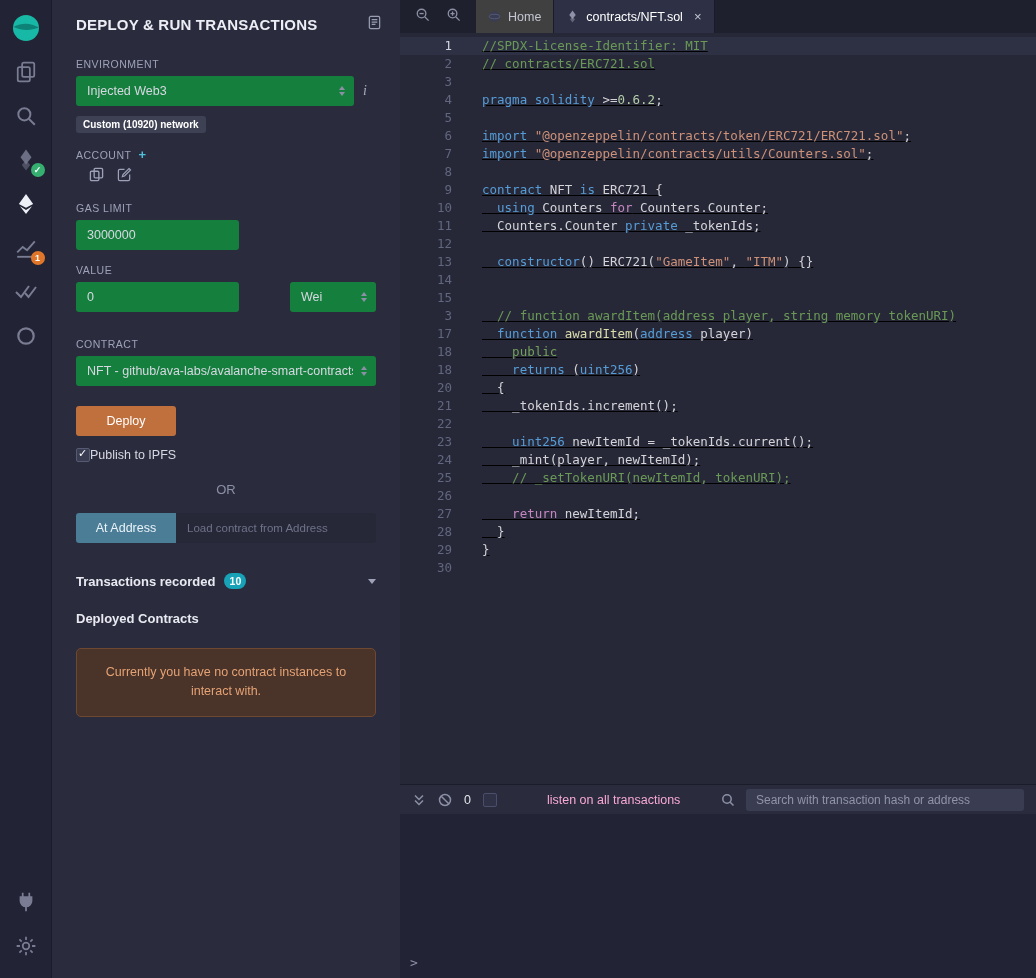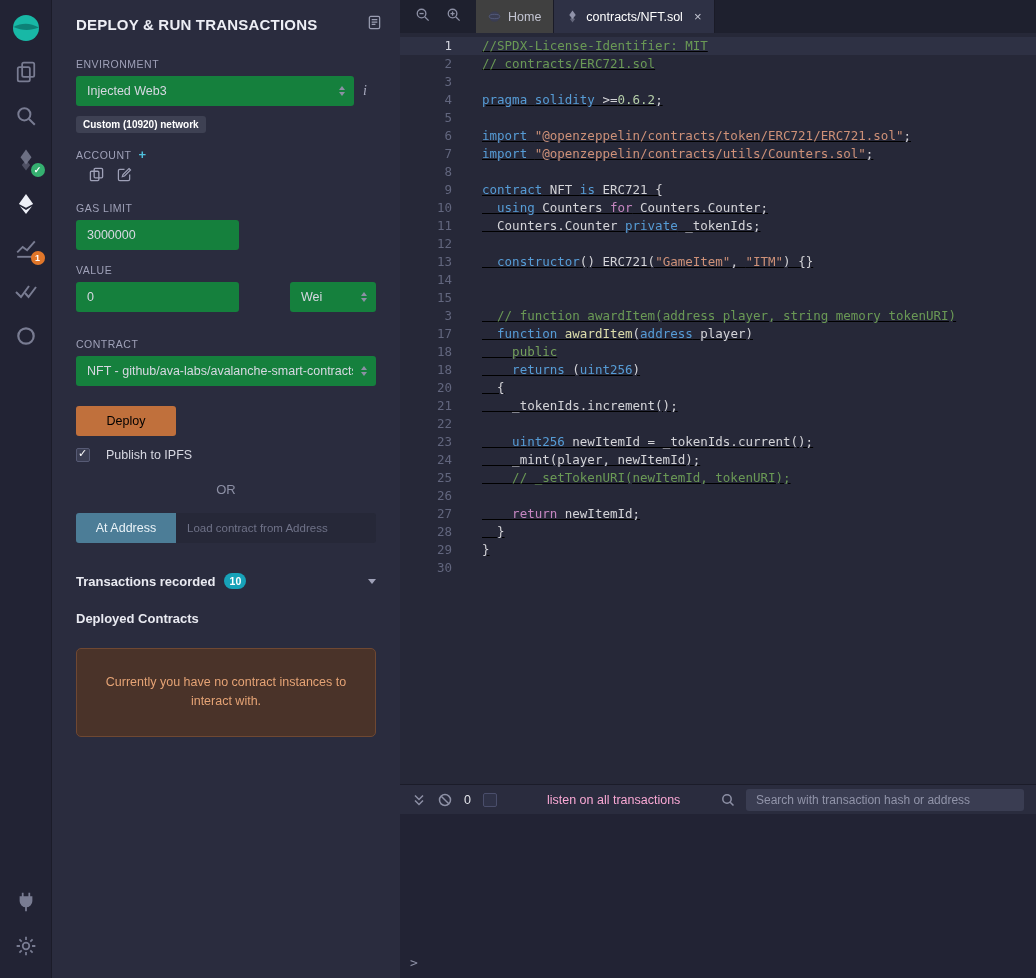--- a/index.html
+++ b/index.html
@@ -54,22 +54,22 @@
 
   .acct-row .select { width:251px; flex:none; }
   .mini-icon { color:#9fa1b8; margin-left:13px; flex:none; }
   .mini-icon svg { width:15px; height:15px; display:block; }
 
   .gas-input { width:163px; }
   .val-input { width:163px; }
   .wei-select { width:86px; flex:none; margin-left:auto; }
 
   .deploy-btn { margin-top:20px; width:100px; height:30px; background:#c0703c; border:none;
-                border-radius:3px; color:#000000; font-size:12.5px; font-family:inherit; }
-  .ipfs-row { margin-top:12px; display:flex; align-items:center; gap:16px;
+                border-radius:3px; color:#ffffff; font-size:12.5px; font-family:inherit; }
+  .ipfs-row { margin-top:12px; display:flex; align-items:center; gap:0;
               font-size:12.5px; color:#d7d8e2; }
   .cb { width:14px; height:14px; border-radius:2px; background:#3a3d52; border:1px solid #565a74;
         position:relative; flex:none; }
   .cb.checked::after { content:"✓"; position:absolute; left:1px; top:-2px; color:#fff; font-size:11px; }
 
   .or-sep { margin-top:20px; text-align:center; font-size:13px; color:#8d90a5; }
 
   .at-row { margin-top:16px; display:flex; }
   .at-btn { width:100px; height:30px; flex:none; background:#4c7d97; color:#eaf3f8; border:none;
             border-radius:3px 0 0 3px; font-size:12.5px; font-family:inherit; }
@@ -80,21 +80,21 @@
   .tx-row { margin-top:30px; display:flex; align-items:center; gap:9px; }
   .tx-label { font-size:13px; font-weight:600; color:#e9eaf1; }
   .tx-badge { min-width:22px; height:16px; padding:0 5px; background:#17a2b8; color:#fff;
               border-radius:9px; font-size:10.5px; font-weight:bold; line-height:16px; text-align:center; }
   .tx-chevron { margin-left:auto; width:0; height:0; border-left:4.5px solid transparent;
                 border-right:4.5px solid transparent; border-top:5.5px solid #9fa1b8; }
 
   .deployed-title { margin-top:22px; font-size:13px; font-weight:600; color:#e9eaf1; }
 
   .alert { margin-top:22px; background:#4a3329; border:1px solid #6f4832; border-radius:5px;
-           padding:24px 26px; text-align:center; font-size:12.5px; line-height:1.55; color:#e5a375; }
+           padding:14px 26px; text-align:center; font-size:12.5px; line-height:1.55; color:#e5a375; }
 
   
   .main { flex:1; min-width:0; display:flex; flex-direction:column; background:#262838; }
   .tab-bar { height:33px; flex:none; background:#1e202e; display:flex; align-items:stretch; }
   .zoom-box { display:flex; align-items:center; gap:16px; padding:0 15px; color:#8d90a5; }
   .zoom-box svg { width:15px; height:15px; }
   .tab { display:flex; align-items:center; gap:7px; padding:0 12px; font-size:12.5px;
          color:#c3c5d2; border-right:1px solid #1a1b27; }
   .tab.home { background:#404040; }
   .tab.active { background:#2e3145; color:#fff; }

